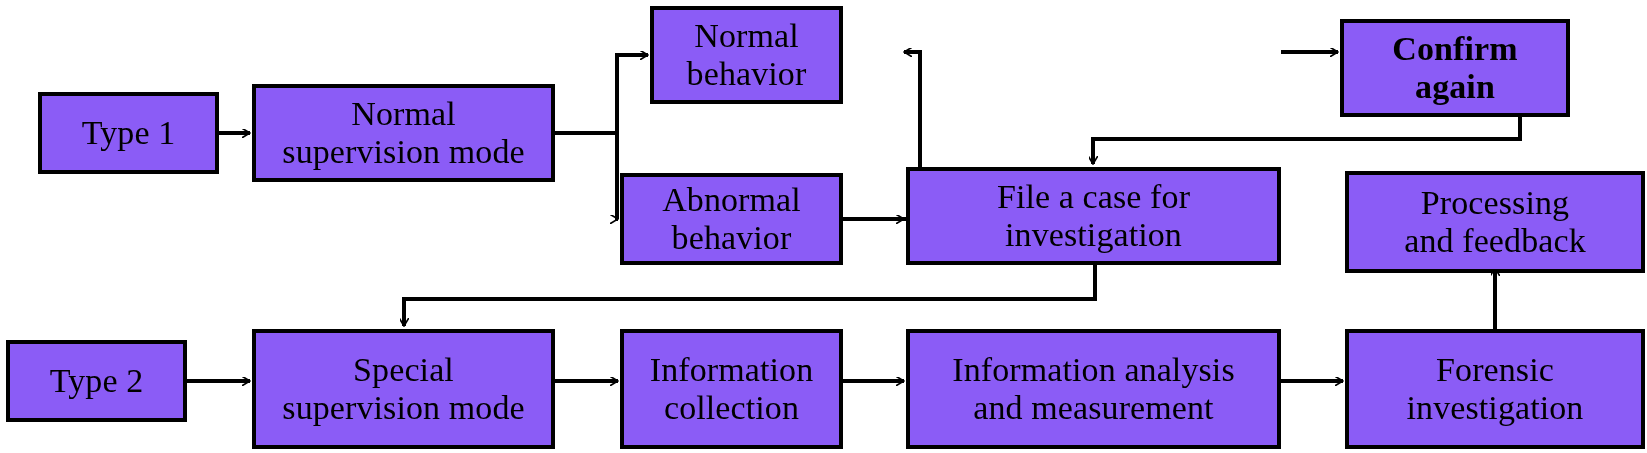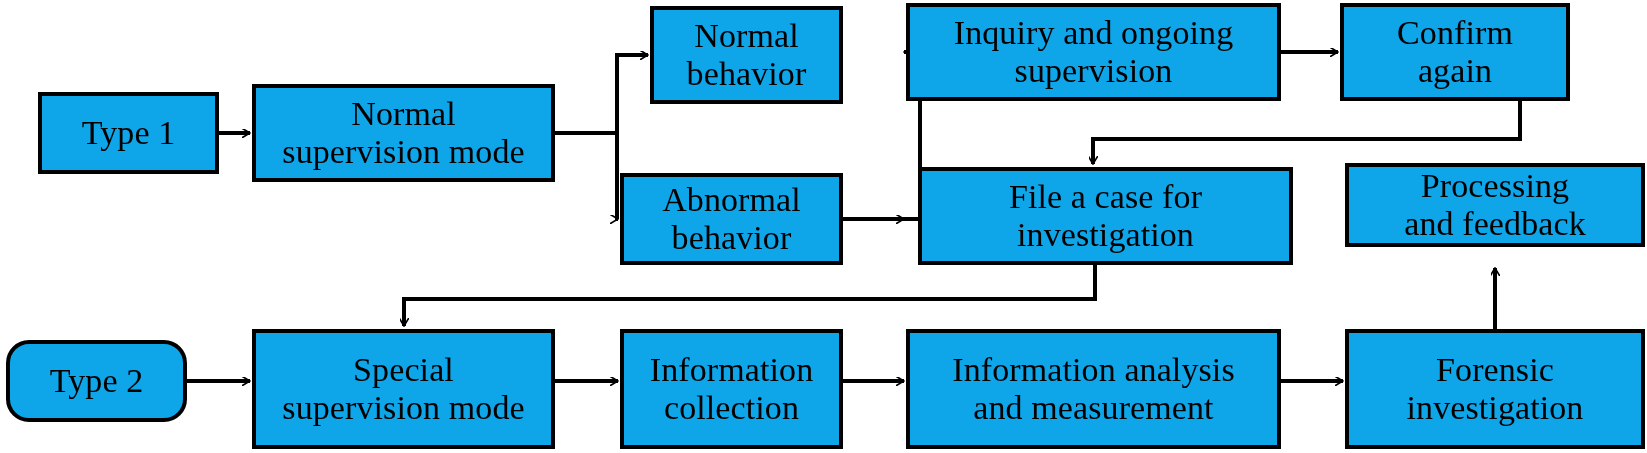--- a/index.html
+++ b/index.html
@@ -20,21 +20,21 @@
     left: 0;
     top: 0;
     width: 1647px;
     height: 453px;
     pointer-events: none;
   }
   .node {
     position: absolute;
     box-sizing: border-box;
     border: 4px solid #000000;
-    background: #0ea5e9;
+    background: #8b5cf6;
     display: flex;
     align-items: center;
     justify-content: center;
     text-align: center;
     line-height: 1.12;
     color: #000000;
     letter-spacing: 0.1px;
   }
   .node .lbl {
     display: block;
@@ -102,41 +102,37 @@
   <div class="node fs-33" style="left:650px; top:6px; width:193px; height:98px;">
     <span class="lbl">Normal
 behavior</span>
   </div>
 
   <div class="node fs-33" style="left:620px; top:173px; width:223px; height:92px;">
     <span class="lbl">Abnormal
 behavior</span>
   </div>
 
-  <div class="node fs-33" style="left:906px; top:3px; width:375px; height:98px;">
-    <span class="lbl">Inquiry and ongoing
-supervision</span>
-  </div>
 
-  <div class="node fs-33" style="left:1340px; top:3px; width:230px; height:98px;">
+  <div class="node fs-33" style="left:1340px; top:19px; width:230px; height:98px;font-weight:bold;">
     <span class="lbl">Confirm
 again</span>
   </div>
 
-  <div class="node fs-33" style="left:906px; top:167px; width:375px; height:98px;margin-left:12px;">
+  <div class="node fs-33" style="left:906px; top:167px; width:375px; height:98px;">
     <span class="lbl">File a case for
 investigation</span>
   </div>
 
-  <div class="node fs-33" style="left:1345px; top:163px; width:300px; height:84px;">
+  <div class="node fs-33" style="left:1345px; top:171px; width:300px; height:102px;">
     <span class="lbl">Processing
 and feedback</span>
   </div>
 
-  <div class="node fs-33" style="left:6px; top:340px; width:181px; height:82px;border-radius:23px;">
+  <div class="node fs-33" style="left:6px; top:340px; width:181px; height:82px;">
     <span class="lbl">Type 2</span>
   </div>
 
   <div class="node fs-33" style="left:252px; top:329px; width:303px; height:120px;">
     <span class="lbl">Special
 supervision mode</span>
   </div>
 
   <div class="node fs-33" style="left:906px; top:329px; width:375px; height:120px;">
     <span class="lbl">Information analysis

